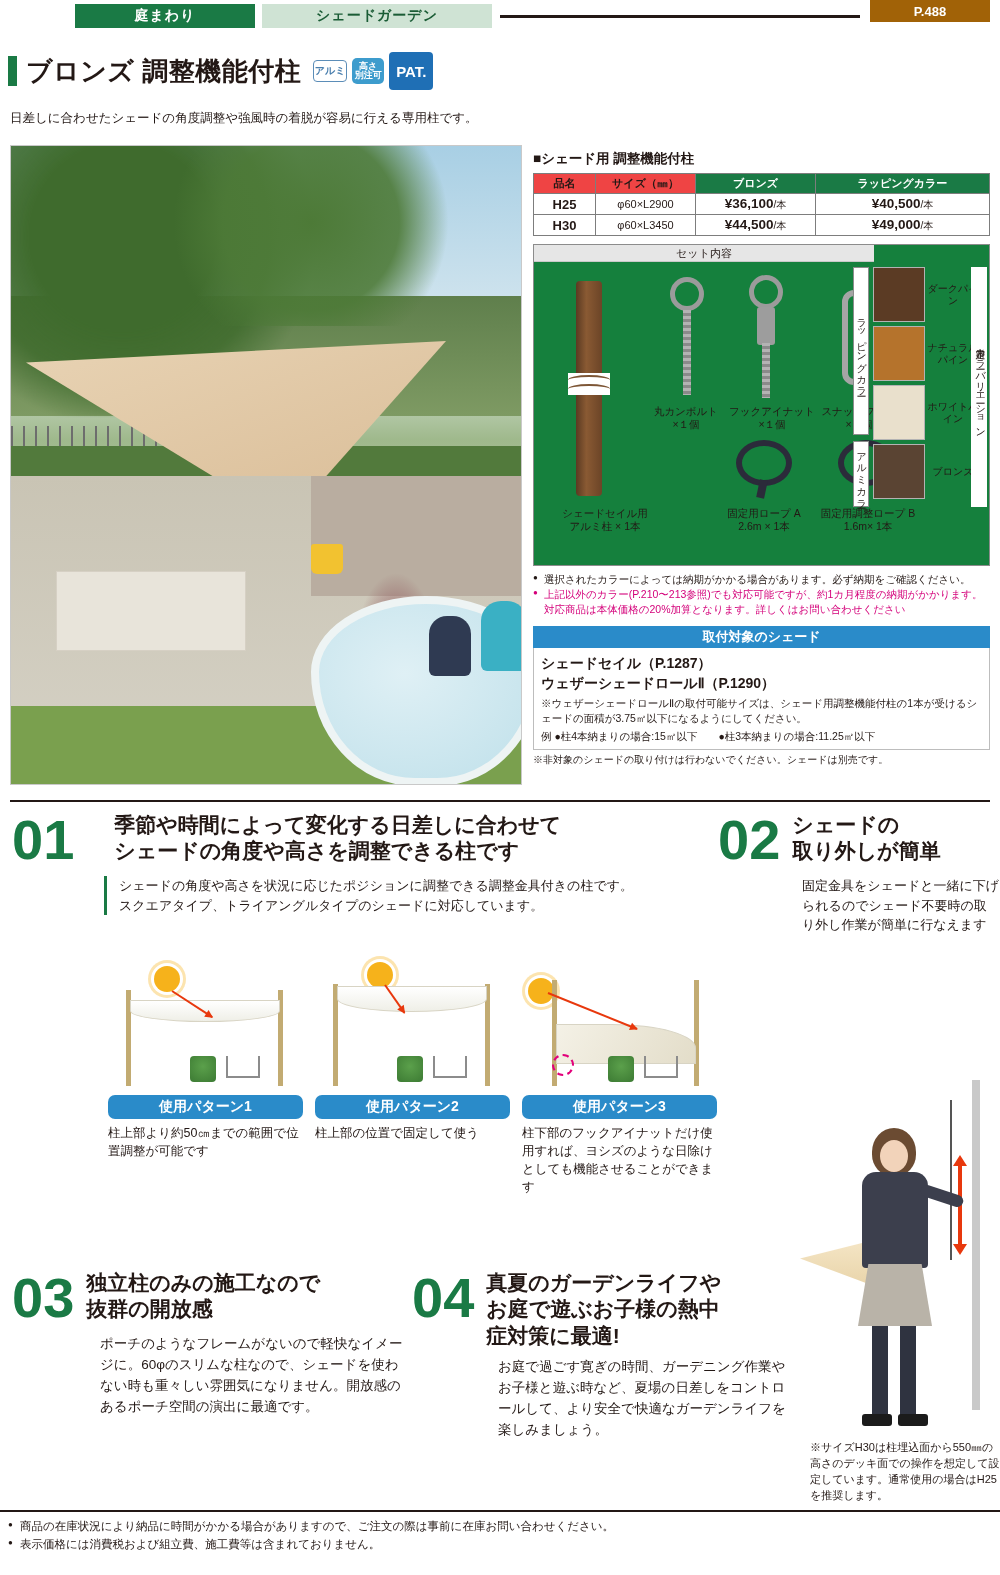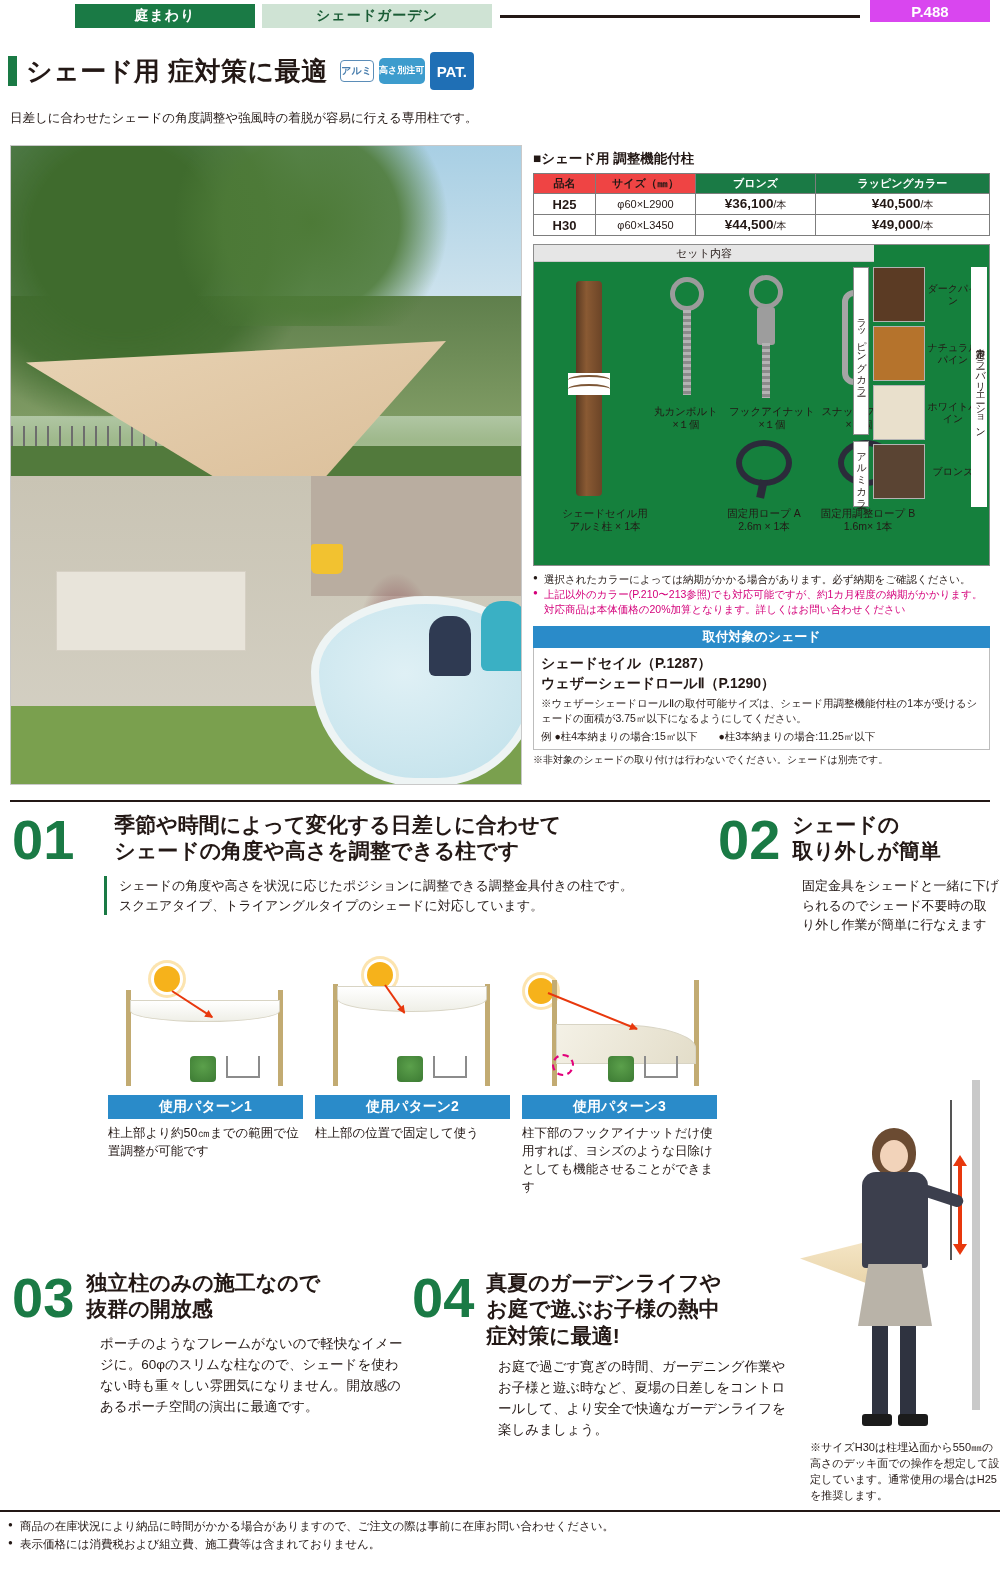--- a/index.html
+++ b/index.html
@@ -18,36 +18,36 @@
     background:#1a7a45; color:#fff; font-weight:bold; font-size:14px;
     display:flex; align-items:center; justify-content:center; letter-spacing:1px;
   }
   .sub-tab {
     position:absolute; left:262px; top:4px; width:230px; height:24px;
     background:#cfe3d4; color:#1a5c35; font-weight:bold; font-size:14px;
     display:flex; align-items:center; justify-content:center; letter-spacing:1px;
   }
   .hrule { position:absolute; left:500px; top:15px; width:360px; height:3px; background:#231815; }
   .pagenum {
-    position:absolute; right:10px; top:0; width:120px; height:22px; background:#d946ef;
-    color:#fff; font-size:15px; font-weight:bold; display:flex; align-items:center; justify-content:center;
+    position:absolute; right:10px; top:0; width:120px; height:22px; background:#a16207;
+    color:#fff; font-size:13px; font-weight:bold; display:flex; align-items:center; justify-content:center;
   }
 
   
   .title-row { position:absolute; left:8px; top:52px; display:flex; align-items:center; }
   .title-bar { width:9px; height:30px; background:#1a7a45; margin-right:9px; }
   .title-text { font-size:26px; font-weight:bold; letter-spacing:0.5px; }
   .badges { display:flex; align-items:center; margin-left:12px; gap:5px; }
   .badge-alu {
     width:34px; height:22px; border:1.5px solid #5b8db8; border-radius:4px; color:#4a7fae;
     font-size:10px; font-weight:bold; display:flex; align-items:center; justify-content:center; background:#fff;
   }
   .badge-h {
-    width:46px; height:26px; border-radius:5px; background:#3d9ccd; color:#fff;
-    font-size:9px; font-weight:bold; display:flex; flex-direction:row;
+    width:32px; height:26px; border-radius:5px; background:#3d9ccd; color:#fff;
+    font-size:9px; font-weight:bold; display:flex; flex-direction:column;
     align-items:center; justify-content:center; line-height:1.05;
   }
   .badge-pat {
     height:38px; padding:0 7px; border-radius:4px; background:#1f6fb5; color:#fff;
     font-size:15px; font-weight:bold; display:flex; align-items:center; justify-content:center;
   }
   .lead { position:absolute; left:10px; top:110px; font-size:12.5px; }
 
   
   .photo {
@@ -184,21 +184,21 @@
   .f01 .bodywrap { margin-left:92px; margin-top:8px; border-left:3px solid #1a7a45; padding-left:12px; }
 
   .f02 { position:absolute; left:718px; top:812px; width:282px; }
   .f02 .hdr { display:flex; align-items:flex-start; gap:12px; }
   .f02 .bodywrap { margin-left:84px; margin-top:8px; font-size:13px; line-height:1.5; }
 
   .patterns { position:absolute; left:108px; top:960px; width:610px; display:flex; gap:12px; }
   .pat { width:195px; }
   .pat .illus { height:130px; position:relative; background:#fff; }
   .pat .label { background:#2a8bc9; color:#fff; font-size:14px; font-weight:bold;
-                text-align:center; padding:3px 0; margin-top:5px; }
+                text-align:center; padding:3px 0; margin-top:5px;border-radius:7px; }
   .pat .desc { font-size:12.5px; line-height:1.45; margin-top:5px; }
   .sun { position:absolute; width:26px; height:26px; background:#f6b21b; border-radius:50%;
          box-shadow:0 0 0 3px #fff, 0 0 0 6px rgba(246,178,27,0.35); }
   .post { position:absolute; width:5px; background:#c2ab72; }
   .shade { position:absolute; background:linear-gradient(#ffffff,#efefe7); border:1px solid #d8d4c4; }
   .arrow { position:absolute; height:2px; background:#e8380d; transform-origin:left center; }
   .arrow::after { content:""; position:absolute; right:-1px; top:-3px; border-left:8px solid #e8380d;
                   border-top:4px solid transparent; border-bottom:4px solid transparent; }
   .chair { position:absolute; width:34px; height:22px; border:2px solid #8c8c8c; border-top:none; }
   .plantpot { position:absolute; width:26px; height:26px; background:radial-gradient(circle at 50% 40%, #5ba04b, #3c7a33); border-radius:4px; }
@@ -246,21 +246,21 @@
 
   <div class="topbar">
     <div class="cat-tab">庭まわり</div>
     <div class="sub-tab">シェードガーデン</div>
     <div class="hrule"></div>
     <div class="pagenum">P.488</div>
   </div>
 
   <div class="title-row">
     <div class="title-bar"></div>
-    <div class="title-text">シェード用 症対策に最適</div>
+    <div class="title-text">ブロンズ 調整機能付柱</div>
     <div class="badges">
       <div class="badge-alu">アルミ</div>
       <div class="badge-h">
         <span>高さ</span>
         <span>別注可</span>
       </div>
       <div class="badge-pat">PAT.</div>
     </div>
   </div>
   <div class="lead">日差しに合わせたシェードの角度調整や強風時の着脱が容易に行える専用柱です。</div>

